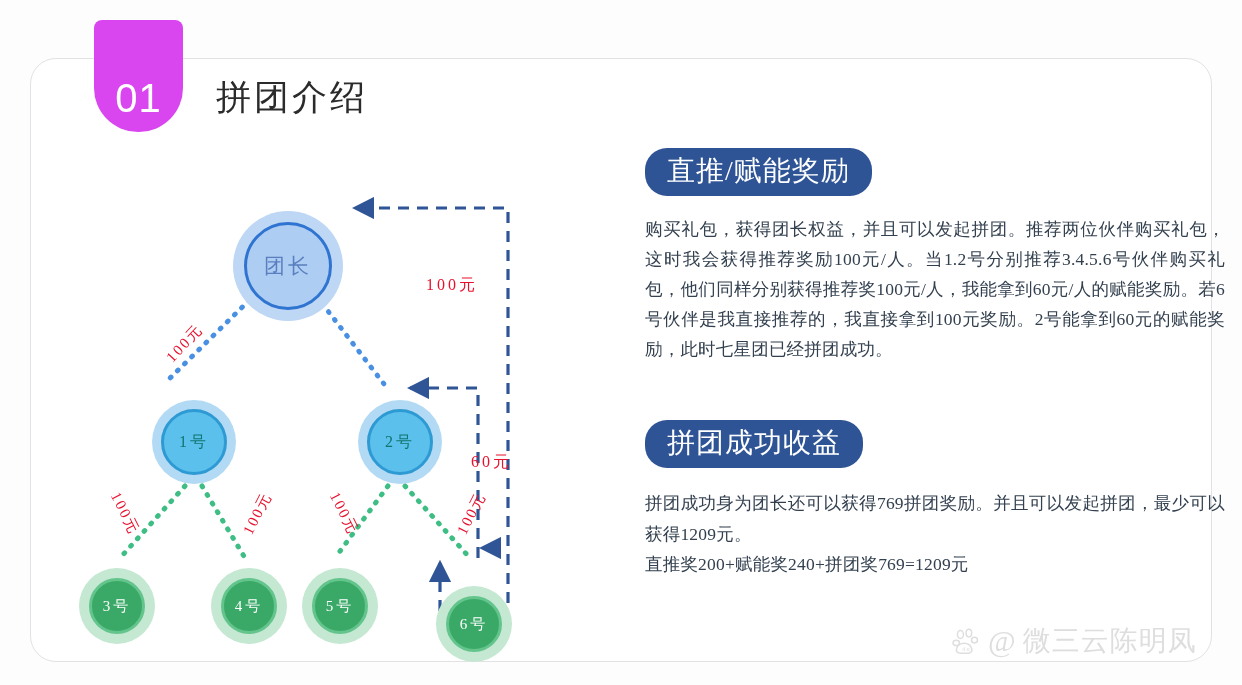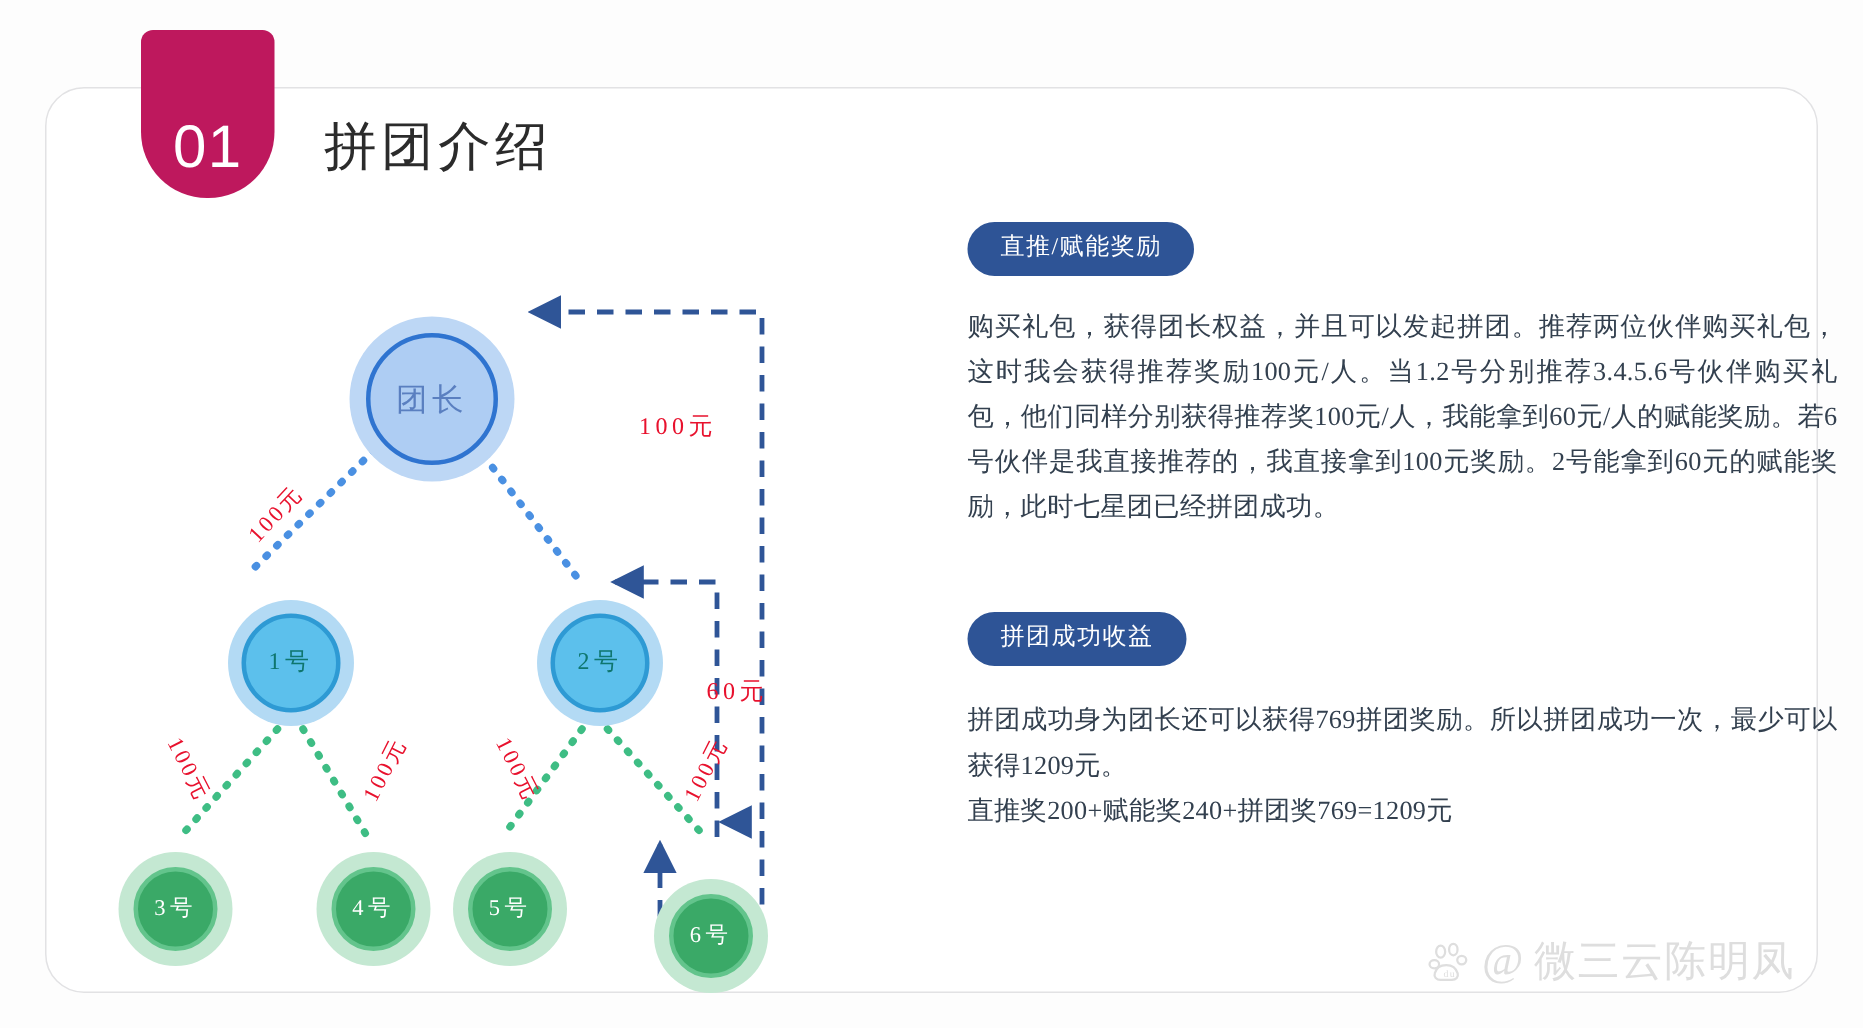--- a/index.html
+++ b/index.html
@@ -28,21 +28,21 @@
     box-sizing: border-box;
   }
 
   
   #number-tab {
     position: absolute;
     left: 94px;
     top: 20px;
     width: 89px;
     height: 112px;
-    background: #be185d;
+    background: #d946ef;
     border-radius: 8px 8px 44px 44px;
     z-index: 5;
   }
   #number-tab .num {
     position: absolute;
     left: 0;
     right: 0;
     top: 58px;
     text-align: center;
     color: #ffffff;
@@ -157,21 +157,21 @@
     top: 148px;
     width: 580px;
   }
   .pill {
     display: inline-block;
     background: #2e5496;
     color: #ffffff;
     border-radius: 22px;
     padding: 9px 22px 11px 22px;
     font-family: "Liberation Serif", serif;
-    font-size: 16px;
+    font-size: 28px;
     letter-spacing: 1px;
     line-height: 1;
   }
   .para {
     margin: 18px 0 0 0;
     font-family: "Liberation Serif", serif;
     font-size: 17.5px;
     line-height: 1.72;
     color: #33404f;
     letter-spacing: 0.2px;
@@ -277,21 +277,21 @@
 
 <div id="right-panel">
 
   <div id="section-1">
     <div class="pill">直推/赋能奖励</div>
     <p class="para">购买礼包，获得团长权益，并且可以发起拼团。推荐两位伙伴购买礼包，这时我会获得推荐奖励100元/人。当1.2号分别推荐3.4.5.6号伙伴购买礼包，他们同样分别获得推荐奖100元/人，我能拿到60元/人的赋能奖励。若6号伙伴是我直接推荐的，我直接拿到100元奖励。2号能拿到60元的赋能奖励，此时七星团已经拼团成功。</p>
   </div>
 
   <div id="section-2">
     <div class="pill">拼团成功收益</div>
-    <p class="para">拼团成功身为团长还可以获得769拼团奖励。所以拼团成功一次，最少可以获得1209元。</p>
+    <p class="para">拼团成功身为团长还可以获得769拼团奖励。并且可以发起拼团，最少可以获得1209元。</p>
     <p class="para para-tight">直推奖200+赋能奖240+拼团奖769=1209元</p>
   </div>
 
 </div>
 
 <div id="watermark">
   <svg class="wm-paw" viewBox="0 0 32 32">
     <g fill="none" stroke="#dedede" stroke-width="1.6">
       <ellipse cx="9" cy="9" rx="3.2" ry="4.3"></ellipse>
       <ellipse cx="18" cy="7.5" rx="3" ry="4.1"></ellipse>

